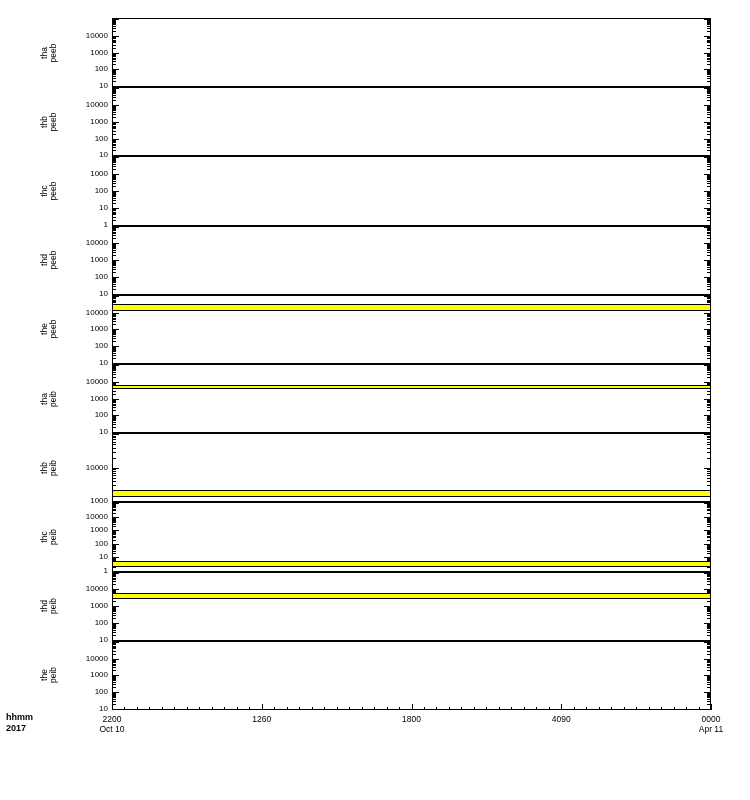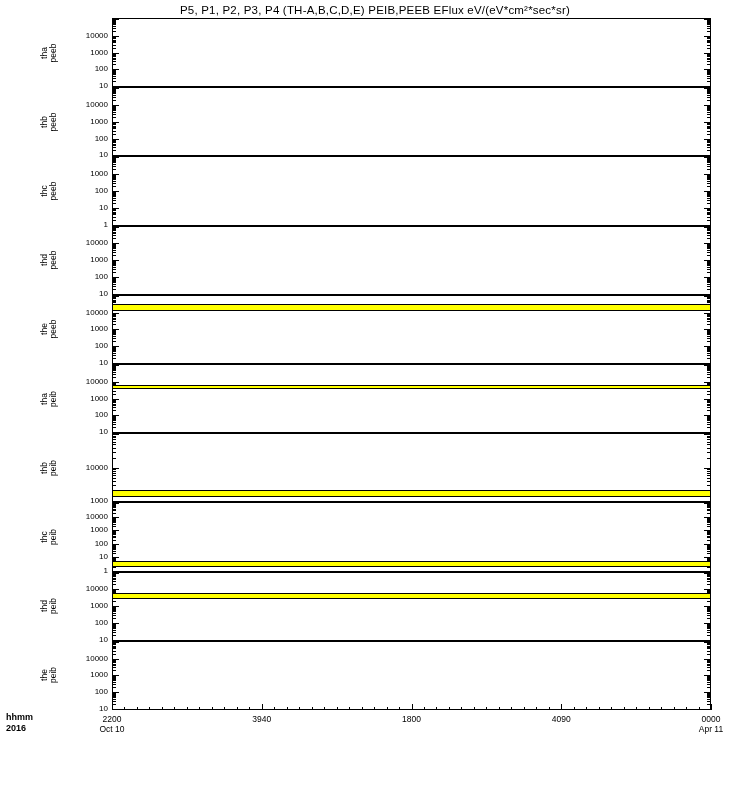--- a/index.html
+++ b/index.html
@@ -44,21 +44,20 @@
 
   
   .xlab{position:absolute;font-size:8.5px;text-align:center;white-space:pre;line-height:10px;}
   .corner{position:absolute;font-size:9px;line-height:11px;white-space:pre;font-weight:bold;}
 </style>
 </head>
 <body>
 
 <div id="root">
 
-  <div class="title">P5, P1, P2, P3, P4 (TH-A,B,C,D,E) PEIB,PEEB  EFlux  eV/(eV*cm²*sec*sr)</div>
 
   <div id="panels">
       <div class="panel" style="left: 112px; top: 18px; width: 599px; height: 69.2px;">
         <div class="inner">
           <div class="tickmark" style="left: 0px; top: 62.1427px; width: 3px; height: 1px;"></div>
           <div class="tickmark" style="right: 0px; top: 62.1427px; width: 3px; height: 1px;"></div>
           <div class="tickmark" style="left: 0px; top: 59.1844px; width: 3px; height: 1px;"></div>
           <div class="tickmark" style="right: 0px; top: 59.1844px; width: 3px; height: 1px;"></div>
           <div class="tickmark" style="left: 0px; top: 57.0854px; width: 3px; height: 1px;"></div>
           <div class="tickmark" style="right: 0px; top: 57.0854px; width: 3px; height: 1px;"></div>
@@ -870,21 +869,21 @@
       <div class="ytick" style="left: 48px; width: 60px; top: 705px;">10</div>
       <div class="ylab" style="left: 40px; top: 703.4px; width: 56px;">the
 peib</div>
     </div>
 
   <div id="xaxis">
       <div class="tickmark" style="left: 112px; top: 704px; width: 1px; height: 6px;"></div>
       <div class="xlab" style="left: 82px; top: 714px; width: 60px;">2200
 Oct 10</div>
       <div class="tickmark" style="left: 261.75px; top: 704px; width: 1px; height: 6px;"></div>
-      <div class="xlab" style="left: 231.75px; top: 714px; width: 60px;">3940</div>
+      <div class="xlab" style="left: 231.75px; top: 714px; width: 60px;">1260</div>
       <div class="tickmark" style="left: 411.5px; top: 704px; width: 1px; height: 6px;"></div>
       <div class="xlab" style="left: 381.5px; top: 714px; width: 60px;">1800</div>
       <div class="tickmark" style="left: 561.25px; top: 704px; width: 1px; height: 6px;"></div>
       <div class="xlab" style="left: 531.25px; top: 714px; width: 60px;">4090</div>
       <div class="tickmark" style="left: 711px; top: 704px; width: 1px; height: 6px;"></div>
       <div class="xlab" style="left: 681px; top: 714px; width: 60px;">0000
 Apr 11</div>
       <div class="tickmark" style="left: 112px; top: 707px; width: 1px; height: 3px;"></div>
       <div class="tickmark" style="left: 124.479px; top: 707px; width: 1px; height: 3px;"></div>
       <div class="tickmark" style="left: 136.958px; top: 707px; width: 1px; height: 3px;"></div>
@@ -930,15 +929,15 @@
       <div class="tickmark" style="left: 636.125px; top: 707px; width: 1px; height: 3px;"></div>
       <div class="tickmark" style="left: 648.604px; top: 707px; width: 1px; height: 3px;"></div>
       <div class="tickmark" style="left: 661.083px; top: 707px; width: 1px; height: 3px;"></div>
       <div class="tickmark" style="left: 673.562px; top: 707px; width: 1px; height: 3px;"></div>
       <div class="tickmark" style="left: 686.042px; top: 707px; width: 1px; height: 3px;"></div>
       <div class="tickmark" style="left: 698.521px; top: 707px; width: 1px; height: 3px;"></div>
       <div class="tickmark" style="left: 711px; top: 707px; width: 1px; height: 3px;"></div>
     </div>
 
   <div class="corner" id="corner" style="left: 6px; top: 712px;">hhmm
-2016</div>
+2017</div>
 
 </div>
 
 </body></html>

